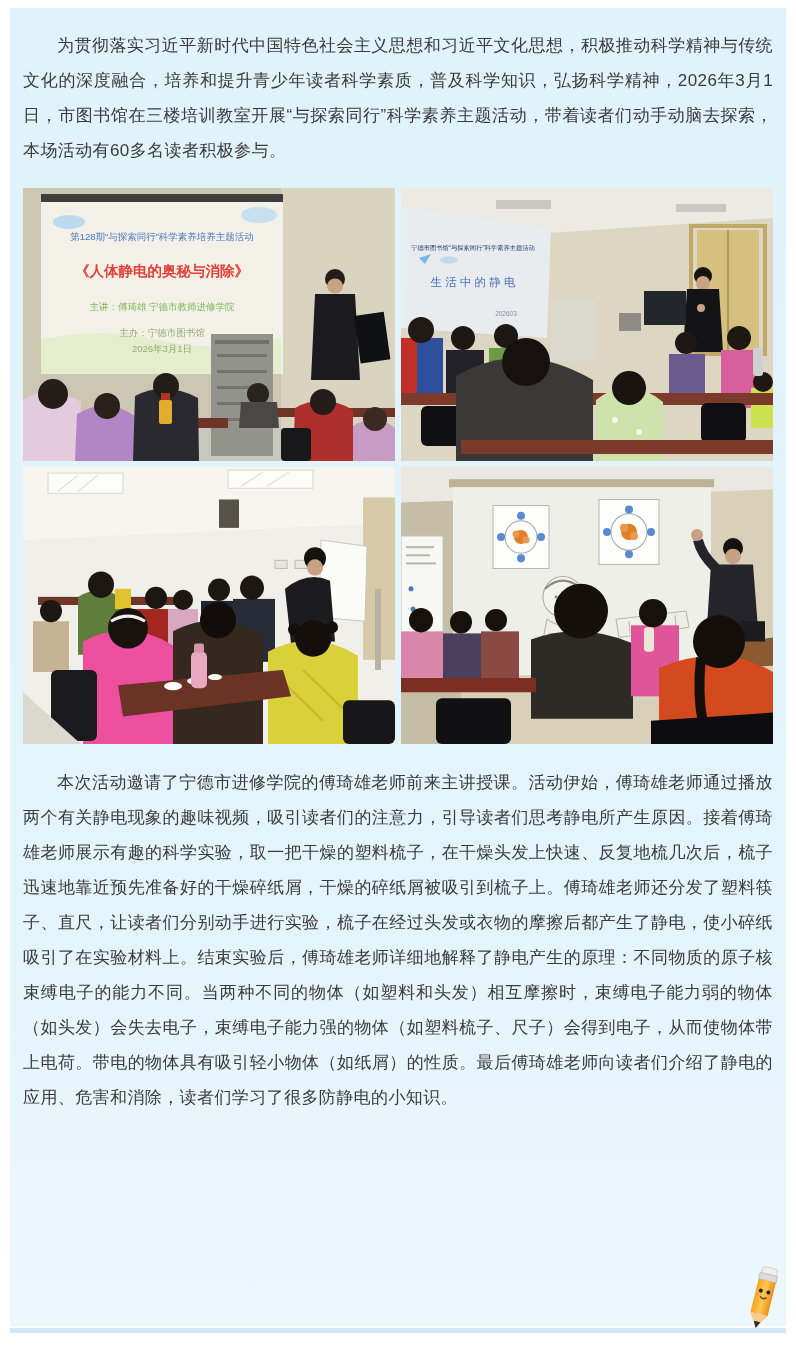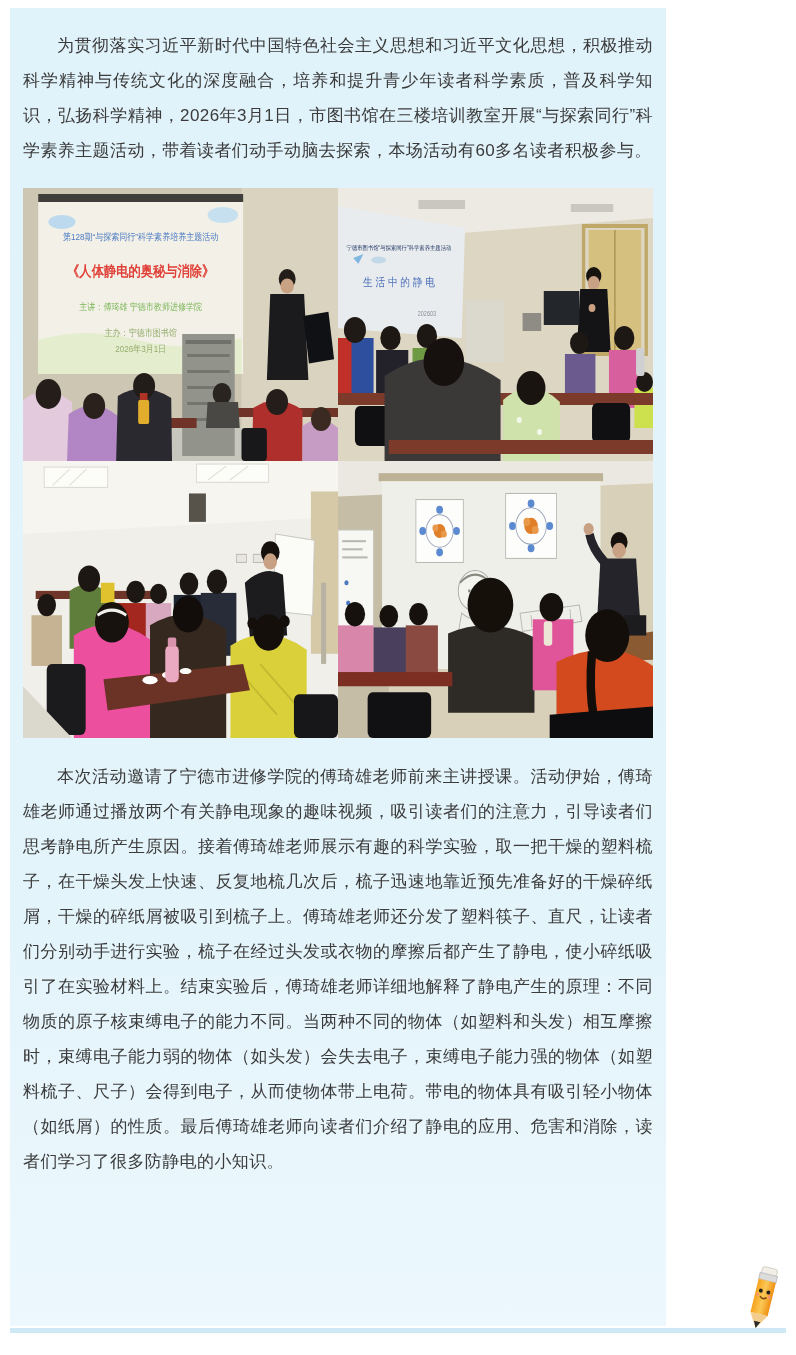--- a/index.html
+++ b/index.html
@@ -1,31 +1,31 @@
 <!DOCTYPE html>
 <html><head>
 <meta charset="utf-8">
 <style>
   html,body{margin:0;padding:0;}
   body{
     width:796px;height:1355px;position:relative;background:#ffffff;
     font-family:"Liberation Sans",sans-serif;overflow:hidden;
   }
   .content{
-    position:absolute;left:10px;top:8px;width:656px;height:1318px;
+    position:absolute;left:10px;top:8px;width:776px;height:1318px;
     background:linear-gradient(180deg,#e0f2fa 0%,#e4f4fb 70%,#ecf8fd 100%);
     padding:20px 13px 0;box-sizing:border-box;overflow:hidden;
   }
   .para{
     font-size:17px;line-height:35px;color:#3b3b3b;text-align:justify;
     text-indent:2em;margin:0 0 20px;letter-spacing:0.4px;
   }
   .photo-grid{
     display:grid;grid-template-columns:1fr 1fr;grid-template-rows:273px 277px;
-    margin:0 0 21px;
+    gap:6px;margin:0 0 21px;
   }
   figure.photo{margin:0;overflow:hidden;background:#888;}
   svg.scene{width:100%;height:100%;display:block;}
   svg text{font-family:"Liberation Sans",sans-serif;}
   .divider{
     position:absolute;left:10px;top:1328px;width:776px;height:5px;background:#cfe8f5;
   }
   .pencil{
     position:absolute;left:744px;top:1266px;width:38px;height:64px;
     transform:rotate(14deg);

